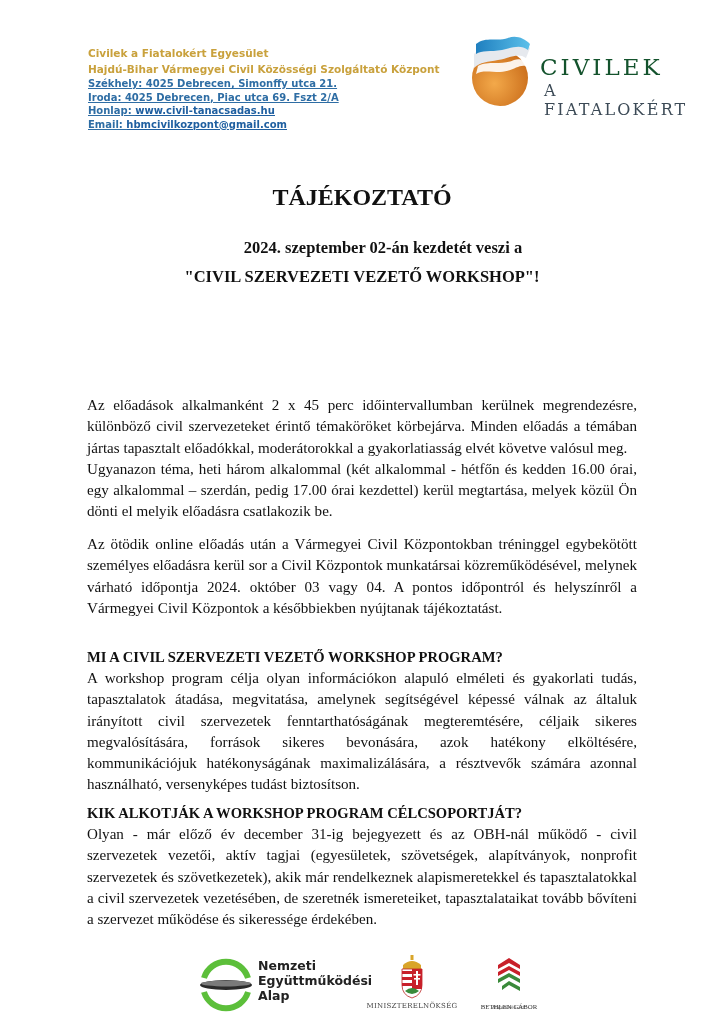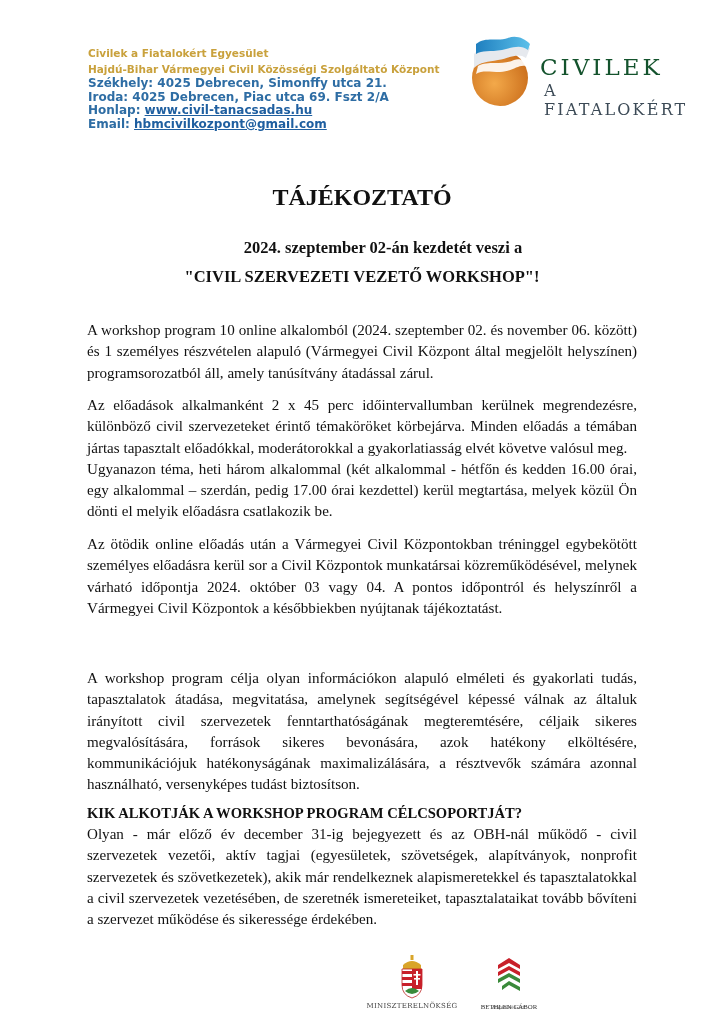--- a/index.html
+++ b/index.html
@@ -2,21 +2,21 @@
 <html><head>
 <meta charset="utf-8">
 <style>
   html, body { margin: 0; padding: 0; background: #ffffff; }
   body { width: 724px; height: 1024px; position: relative; overflow: hidden; }
   .page { position: absolute; left: 0; top: 0; width: 724px; height: 1024px; background: #fff; }
 
   
   .org { position: absolute; left: 88px; top: 45px; font-family: "DejaVu Sans", sans-serif; }
   .org .l1, .org .l2 { color: #c9a13c; font-weight: bold; font-size: 10.5px; line-height: 16px; white-space: nowrap; }
-  .org .small { color: #2e6da4; font-weight: bold; font-size: 12px; line-height: 13.5px; white-space: nowrap; }
+  .org .small { color: #2e6da4; font-weight: bold; font-size: 10px; line-height: 13.5px; white-space: nowrap; text-decoration: underline; }
   .org .small a { color: #1f5fa0; text-decoration: underline; }
 
   
   .logo { position: absolute; left: 468px; top: 32px; width: 190px; height: 80px; }
   .logo .word1 { position: absolute; left: 72px; top: 22px; font-family: "DejaVu Serif", serif; font-size: 23px; letter-spacing: 3px; color: #14532d; }
   .logo .word2 { position: absolute; left: 76px; top: 49px; font-family: "DejaVu Serif", serif; font-size: 16px; letter-spacing: 2.2px; color: #3c4a56; }
 
   
   .serif { font-family: "Liberation Serif", serif; color: #111; }
   .title { position: absolute; left: 0; width: 724px; text-align: center; top: 184px; font-size: 24px; font-weight: bold; }
@@ -68,42 +68,53 @@
       <path d="M10 34 C20 28, 34 34, 46 28 C52 26, 56 28, 58 34 C50 32, 44 40, 32 40 C22 40, 14 38, 8 42 Z" fill="#ffffff" opacity="0.9"></path>
     </svg>
     <div class="word1">CIVILEK</div>
     <div class="word2">A FIATALOKÉRT</div>
   </div>
 
   <div class="title serif">TÁJÉKOZTATÓ</div>
   <div class="sub1 serif">2024. szeptember 02-án kezdetét veszi a</div>
   <div class="sub2 serif">"CIVIL SZERVEZETI VEZETŐ WORKSHOP"!</div>
 
-  <div class="para serif" style="top:320px">
-    <p>A workshop program 10 online alkalomból (2024. szeptember 02. és november 06. között) és 1 személyes részvételen alapuló (Vármegyei Civil Központ által megjelölt helyszínen) programsorozatból áll, amely tanúsítvány átadással zárul.</p>
-  </div>
 
   <div class="para serif" style="top:395px">
     <p>Az előadások alkalmanként 2 x 45 perc időintervallumban kerülnek megrendezésre, különböző civil szervezeteket érintő témaköröket körbejárva. Minden előadás a témában jártas tapasztalt előadókkal, moderátorokkal a gyakorlatiasság elvét követve valósul meg.</p>
     <p>Ugyanazon téma, heti három alkalommal (két alkalommal - hétfőn és kedden 16.00 órai, egy alkalommal – szerdán, pedig 17.00 órai kezdettel) kerül megtartása, melyek közül Ön dönti el melyik előadásra csatlakozik be.</p>
   </div>
 
   <div class="para serif" style="top:534px">
     <p>Az ötödik online előadás után a Vármegyei Civil Központokban tréninggel egybekötött személyes előadásra kerül sor a Civil Központok munkatársai közreműködésével, melynek várható időpontja 2024. október 03 vagy 04. A pontos időpontról és helyszínről a Vármegyei Civil Központok a későbbiekben nyújtanak tájékoztatást.</p>
   </div>
 
+  <div class="heading serif" style="top:649px">MI A CIVIL SZERVEZETI VEZETŐ WORKSHOP PROGRAM?</div>
   <div class="para serif" style="top:668px">
     <p>A workshop program célja olyan információkon alapuló elméleti és gyakorlati tudás, tapasztalatok átadása, megvitatása, amelynek segítségével képessé válnak az általuk irányított civil szervezetek fenntarthatóságának megteremtésére, céljaik sikeres megvalósítására, források sikeres bevonására, azok hatékony elköltésére, kommunikációjuk hatékonyságának maximalizálására, a résztvevők számára azonnal használható, versenyképes tudást biztosítson.</p>
   </div>
 
   <div class="heading serif" style="top:805px">KIK ALKOTJÁK A WORKSHOP PROGRAM CÉLCSOPORTJÁT?</div>
   <div class="para serif" style="top:824px">
     <p>Olyan - már előző év december 31-ig bejegyezett és az OBH-nál működő - civil szervezetek vezetői, aktív tagjai (egyesületek, szövetségek, alapítványok, nonprofit szervezetek és szövetkezetek), akik már rendelkeznek alapismeretekkel és tapasztalatokkal a civil szervezetek vezetésében, de szeretnék ismereteiket, tapasztalataikat tovább bővíteni a szervezet működése és sikeressége érdekében.</p>
   </div>
 
+  <div class="nea">
+    <svg width="60" height="60" viewBox="0 0 60 60" style="position:absolute;left:0;top:2px">
+      <path d="M8 24 A23 23 0 0 1 52 24" fill="none" stroke="#5cbf3a" stroke-width="6"></path>
+      <path d="M8 38 A23 23 0 0 0 52 38" fill="none" stroke="#5cbf3a" stroke-width="6"></path>
+      <ellipse cx="30" cy="31" rx="26" ry="5" fill="#2b2b2b"></ellipse>
+      <ellipse cx="30" cy="29.5" rx="25" ry="3" fill="#7a7a7a"></ellipse>
+    </svg>
+    <div class="txt">
+      <div>Nemzeti</div>
+      <div>Együttműködési</div>
+      <div>Alap</div>
+    </div>
+  </div>
 
   <div class="min">
     <svg width="30" height="44" viewBox="0 0 30 44" style="position:absolute;left:40px;top:0">
       <path d="M6 10 Q15 2 24 10 L24 14 L6 14 Z" fill="#d9a52a"></path>
       <rect x="13.5" y="0" width="3" height="5" fill="#d9a52a"></rect>
       <path d="M5 14 L25 14 L25 30 Q25 40 15 43 Q5 40 5 30 Z" fill="#ffffff" stroke="#b22" stroke-width="0.8"></path>
       <rect x="5" y="16" width="10" height="3" fill="#c8202a"></rect>
       <rect x="5" y="22" width="10" height="3" fill="#c8202a"></rect>
       <rect x="5" y="28" width="10" height="3" fill="#c8202a"></rect>
       <rect x="15" y="14" width="10" height="20" fill="#c8202a"></rect>

